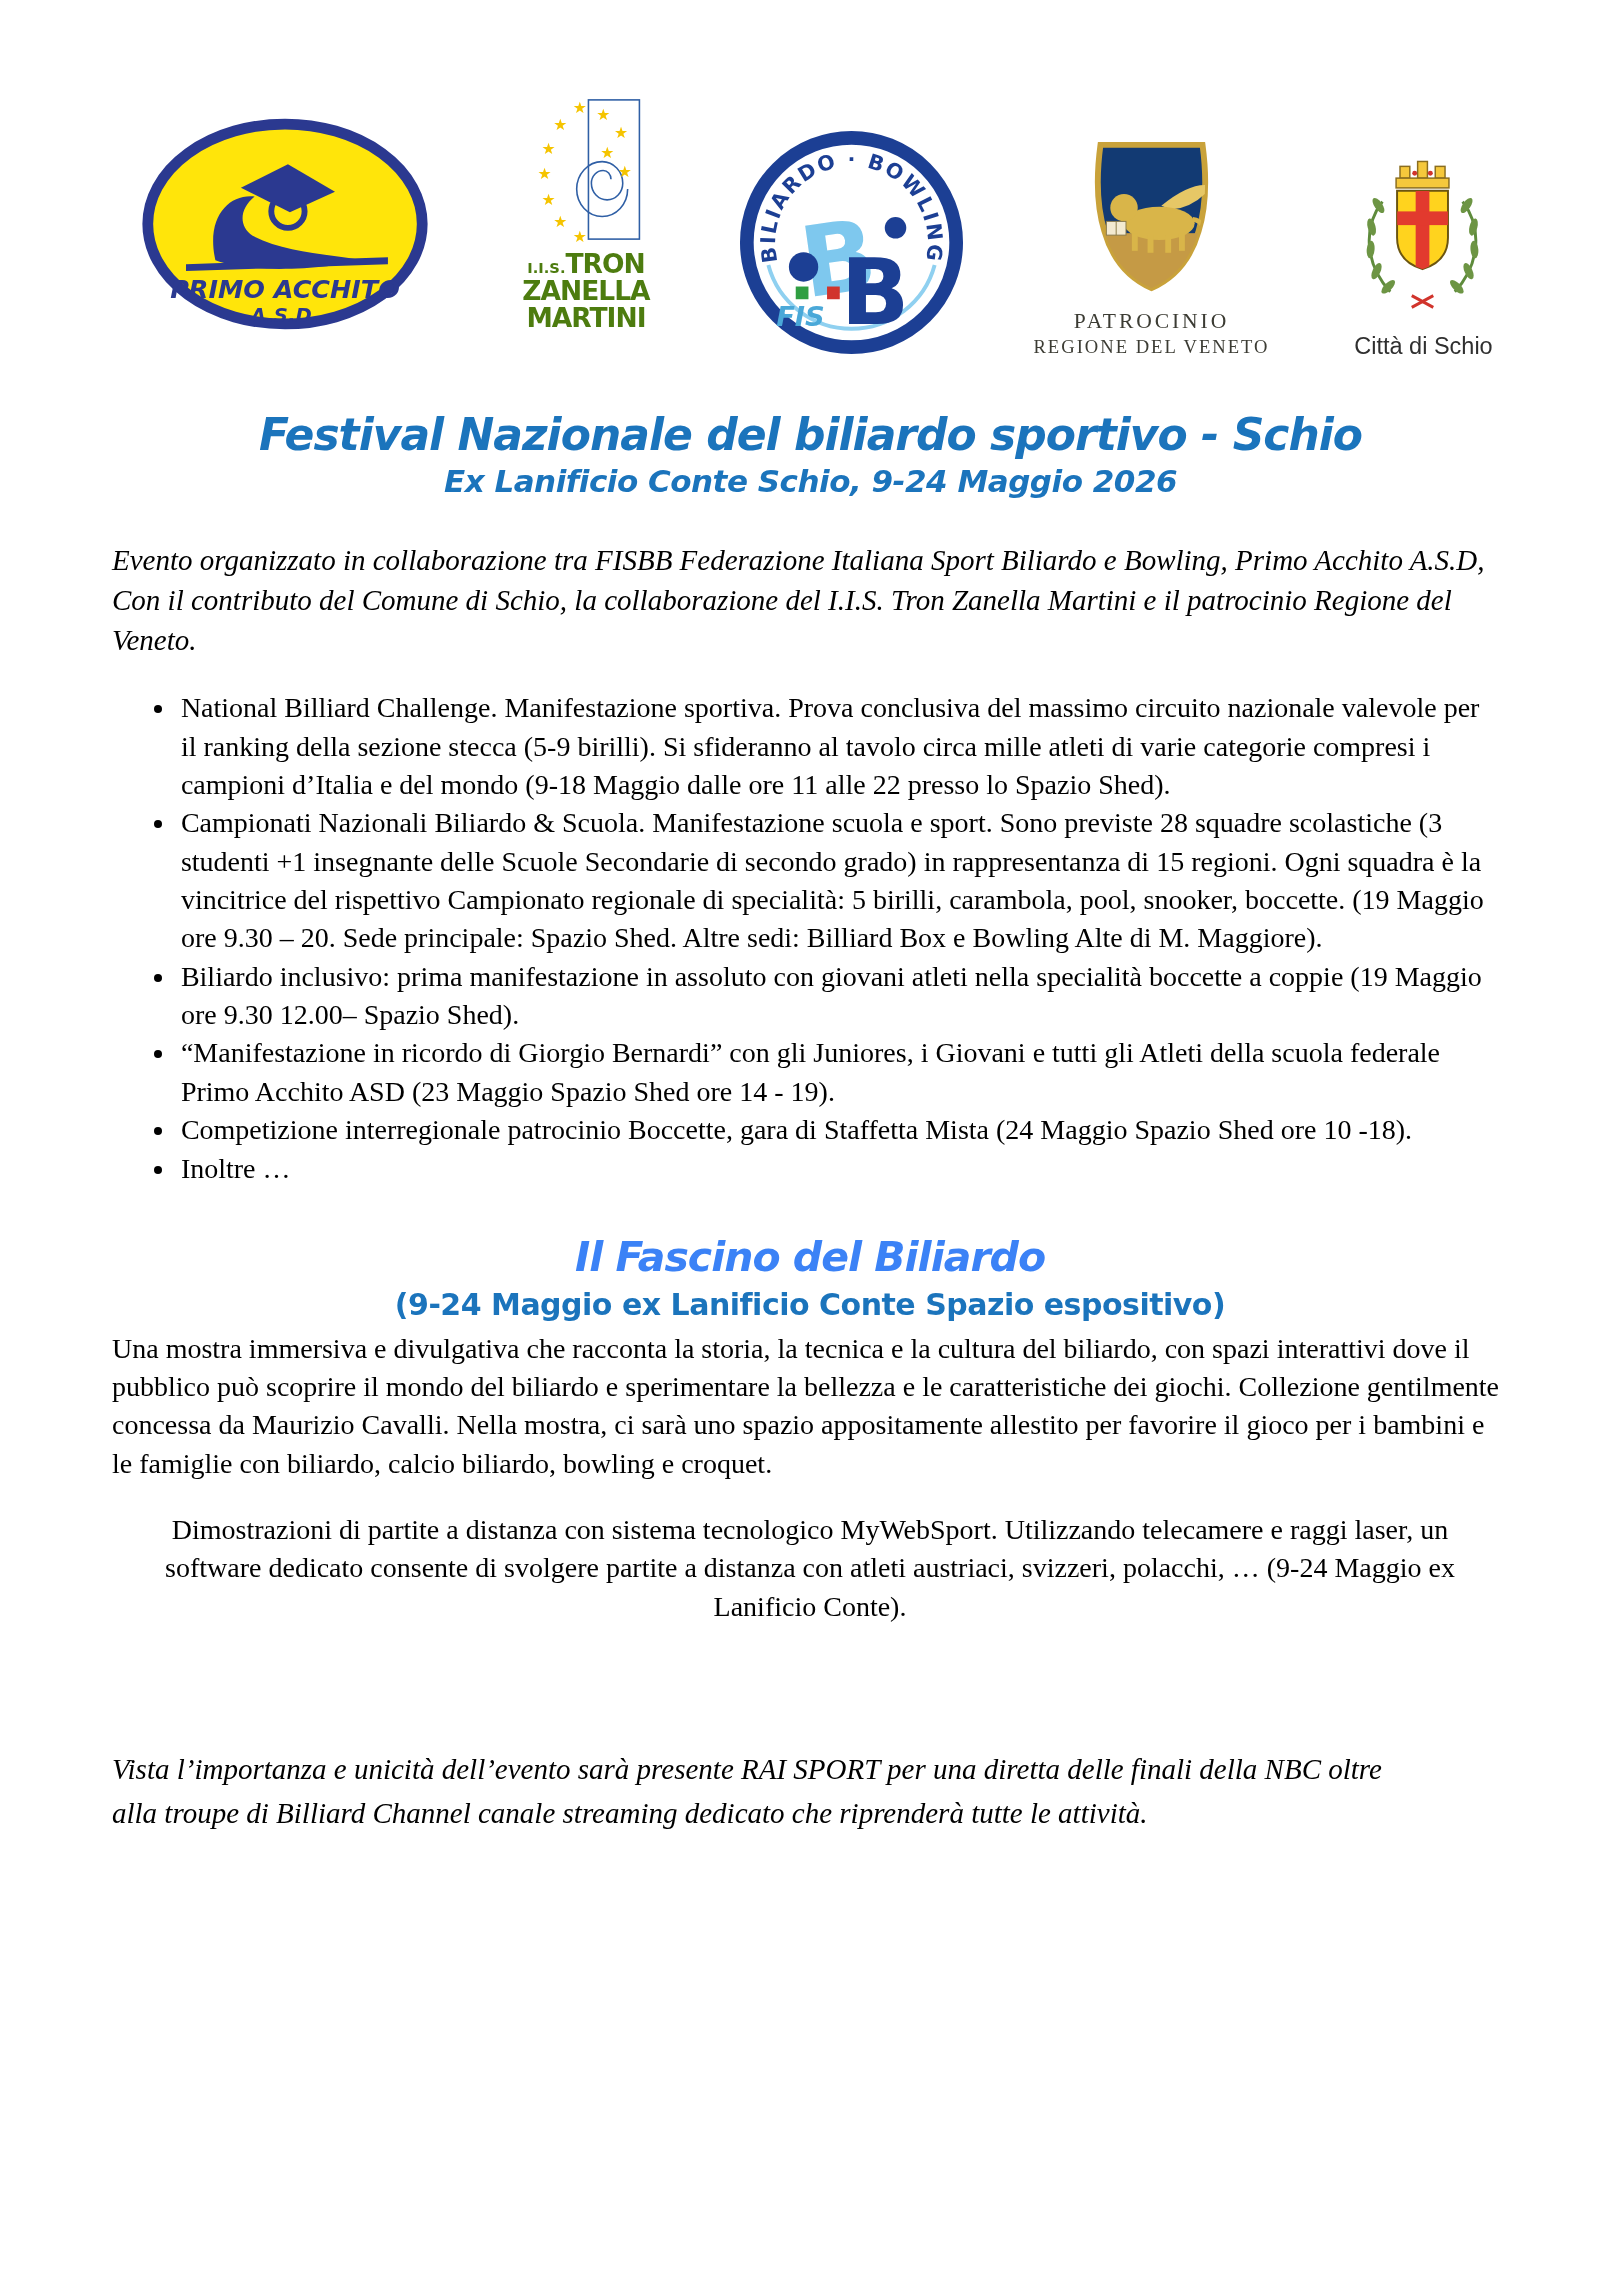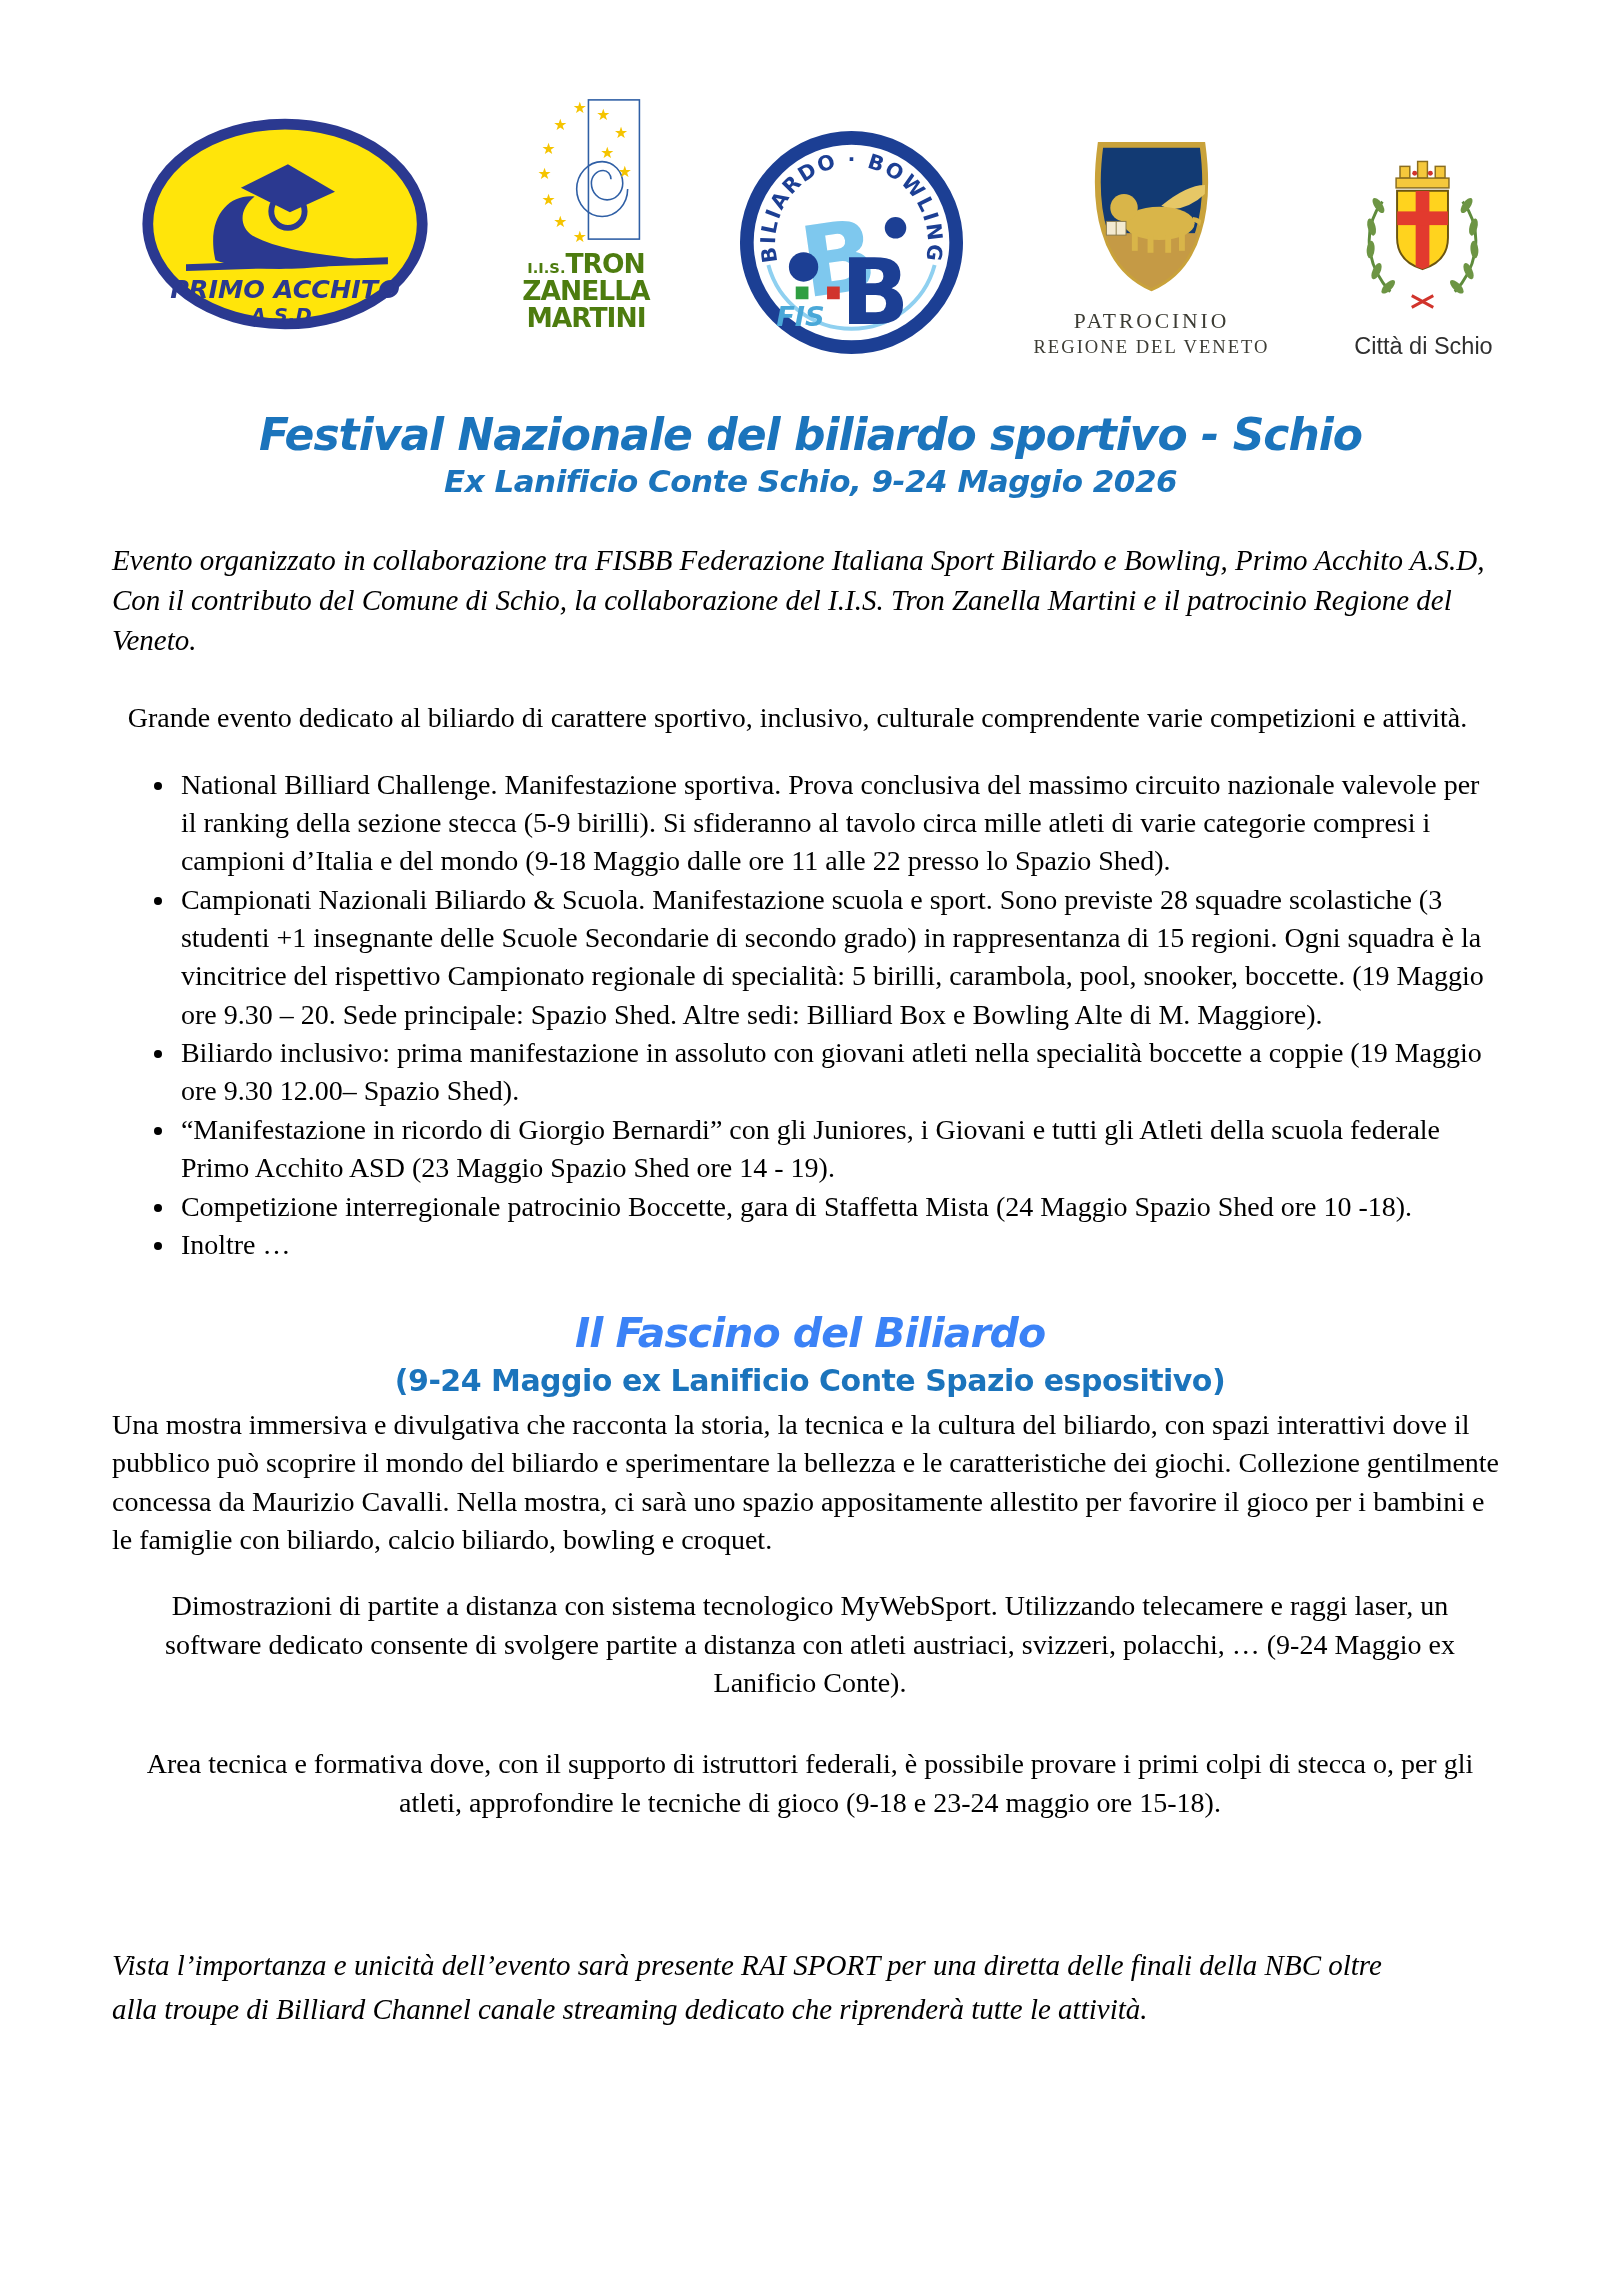--- a/index.html
+++ b/index.html
@@ -232,35 +232,33 @@
     </div>
   </div>
 
   <h1 class="main-title">Festival Nazionale del biliardo sportivo - Schio</h1>
   <h2 class="main-subtitle">Ex Lanificio Conte Schio, 9-24 Maggio 2026</h2>
 
   <div class="content">
 
     <p class="intro"><span>Evento organizzato in collaborazione tra FISBB Federazione Italiana Sport Biliardo e Bowling, Primo Acchito A.S.D, Con il contributo del Comune di Schio, la collaborazione del I.I.S. Tron Zanella Martini e il patrocinio Regione del Veneto.</span></p>
 
-    <p class="overview"><span>Grande evento dedicato al biliardo di carattere sportivo, inclusivo, culturale comprendente varie competizioni e attività.</span></p>
 
     <ul class="bullet-list">
       <li><span class="b">National Billiard Challenge</span><span>. Manifestazione sportiva. Prova conclusiva del massimo circuito nazionale valevole per il ranking della sezione stecca (5-9 birilli). Si sfideranno al tavolo circa mille atleti di varie categorie compresi i campioni d’Italia e del mondo (9-18 Maggio dalle ore 11 alle 22 presso lo Spazio Shed).</span></li>
       <li><span class="b">Campionati Nazionali Biliardo &amp; Scuola</span><span>. Manifestazione scuola e sport. Sono previste 28 squadre scolastiche (3 studenti +1 insegnante delle Scuole Secondarie di secondo grado) in rappresentanza di 15 regioni. Ogni squadra è la vincitrice del rispettivo Campionato regionale di specialità: 5 birilli, carambola, pool, snooker, boccette. (19 Maggio ore 9.30 – 20. Sede principale: Spazio Shed. Altre sedi: Billiard Box e Bowling Alte di M. Maggiore).</span></li>
       <li><span class="b">Biliardo inclusivo</span><span>: prima manifestazione in assoluto con giovani atleti nella specialità boccette a coppie (19 Maggio ore 9.30 12.00– Spazio Shed).</span></li>
       <li><span>“Manifestazione in ricordo di Giorgio Bernardi” con gli </span><span class="b">Juniores</span><span>, i </span><span class="b">Giovani</span><span> e tutti gli </span><span class="b">Atleti della scuola federale Primo Acchito ASD</span><span> (23 Maggio Spazio Shed ore 14 - 19).</span></li>
       <li><span>Competizione interregionale patrocinio </span><span class="b">Boccette</span><span>, gara di </span><span class="b">Staffetta Mista</span><span> (24 Maggio Spazio Shed ore 10 -18).</span></li>
       <li><span>Inoltre …</span></li>
     </ul>
 
     <h2 class="fascino-title">Il Fascino del Biliardo</h2>
     <h3 class="fascino-subtitle">(9-24 Maggio ex Lanificio Conte Spazio espositivo)</h3>
 
     <p class="fascino-p1"><span>Una </span><span class="b">mostra immersiva e divulgativa che racconta la storia, la tecnica e la cultura del biliardo</span><span>, con spazi interattivi dove il pubblico può scoprire il mondo del biliardo e sperimentare la bellezza e le caratteristiche dei giochi. Collezione gentilmente concessa da </span><span class="b">Maurizio Cavalli</span><span>. Nella mostra, ci sarà uno spazio appositamente allestito per favorire il </span><span class="b">gioco per i bambini e le famiglie</span><span> con biliardo, calcio biliardo, bowling e croquet.</span></p>
     <p class="fascino-p2"><span>Dimostrazioni di partite a distanza con sistema tecnologico </span><span class="b">MyWebSport</span><span>. Utilizzando telecamere e raggi laser, un software dedicato consente di svolgere partite a distanza con atleti austriaci, svizzeri, polacchi, … (9-24 Maggio ex Lanificio Conte).</span></p>
-    <p class="fascino-p3"><span class="b">Area tecnica e formativa</span><span> dove, con il supporto di istruttori federali, è possibile provare i primi colpi di stecca o, per gli atleti, approfondire le tecniche di gioco (9-18 e 23-24 maggio ore 15-18).</span></p>
 
     <p class="closing"><span>Vista l’importanza e unicità dell’evento </span><span class="b">sarà presente RAI SPORT per una diretta delle finali della NBC oltre alla troupe di Billiard Channel canale streaming dedicato </span><span>che riprenderà tutte le attività.</span></p>
 
   </div>
 </div>
 
 
 </body></html>

